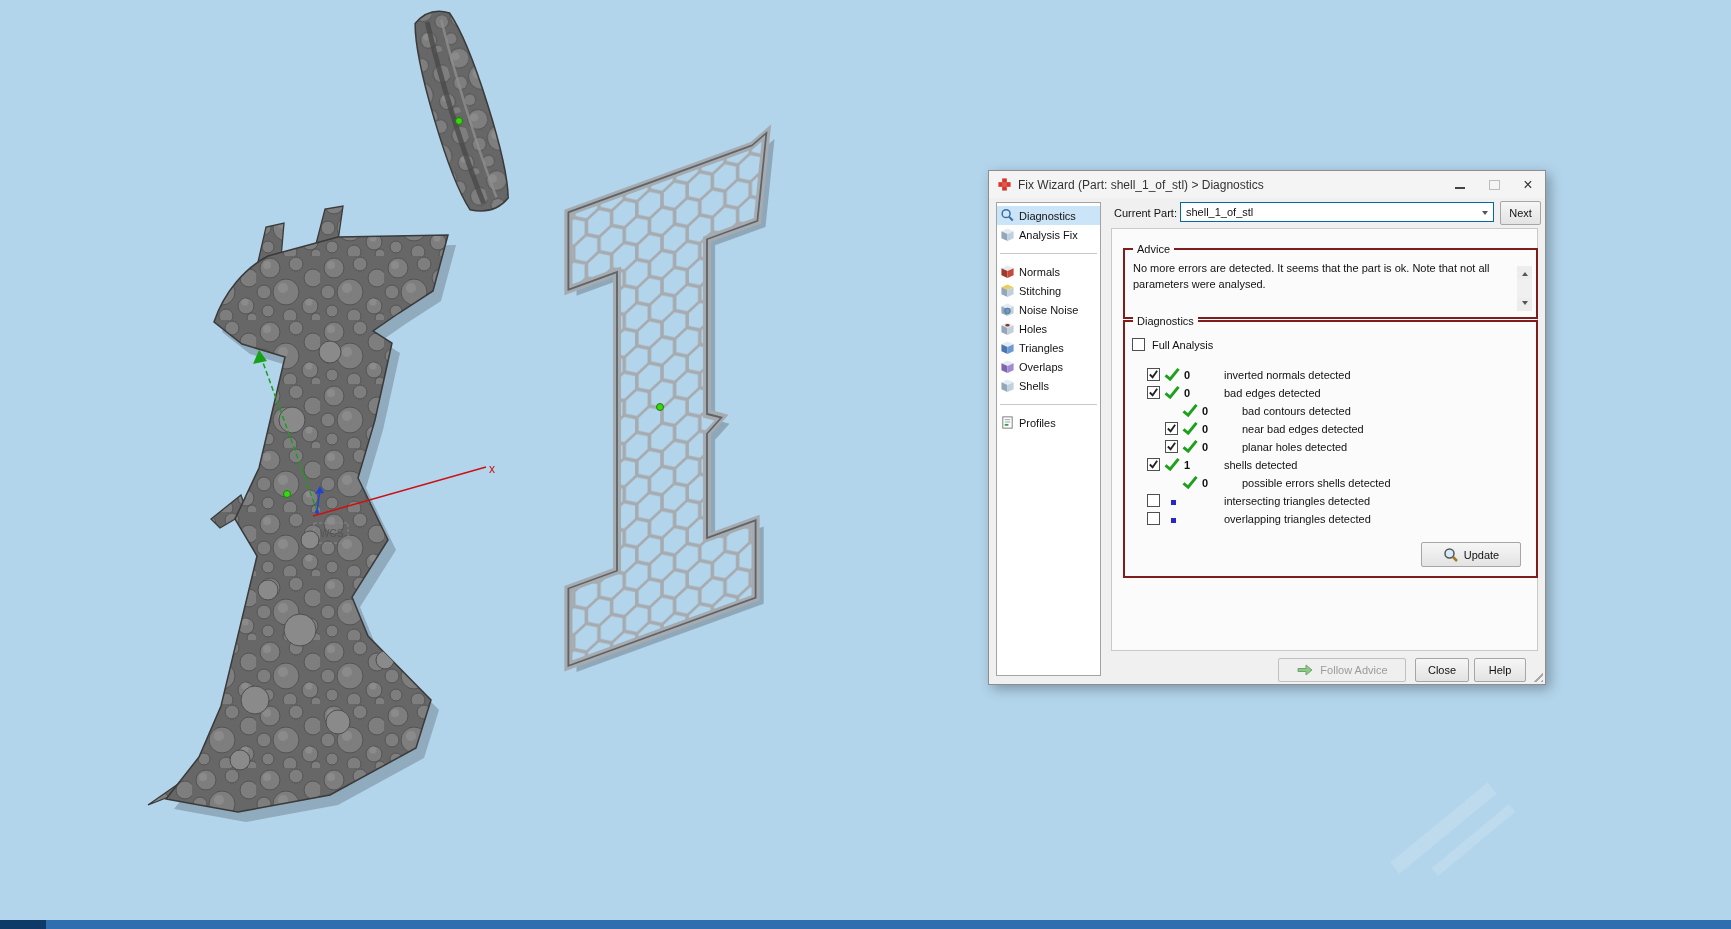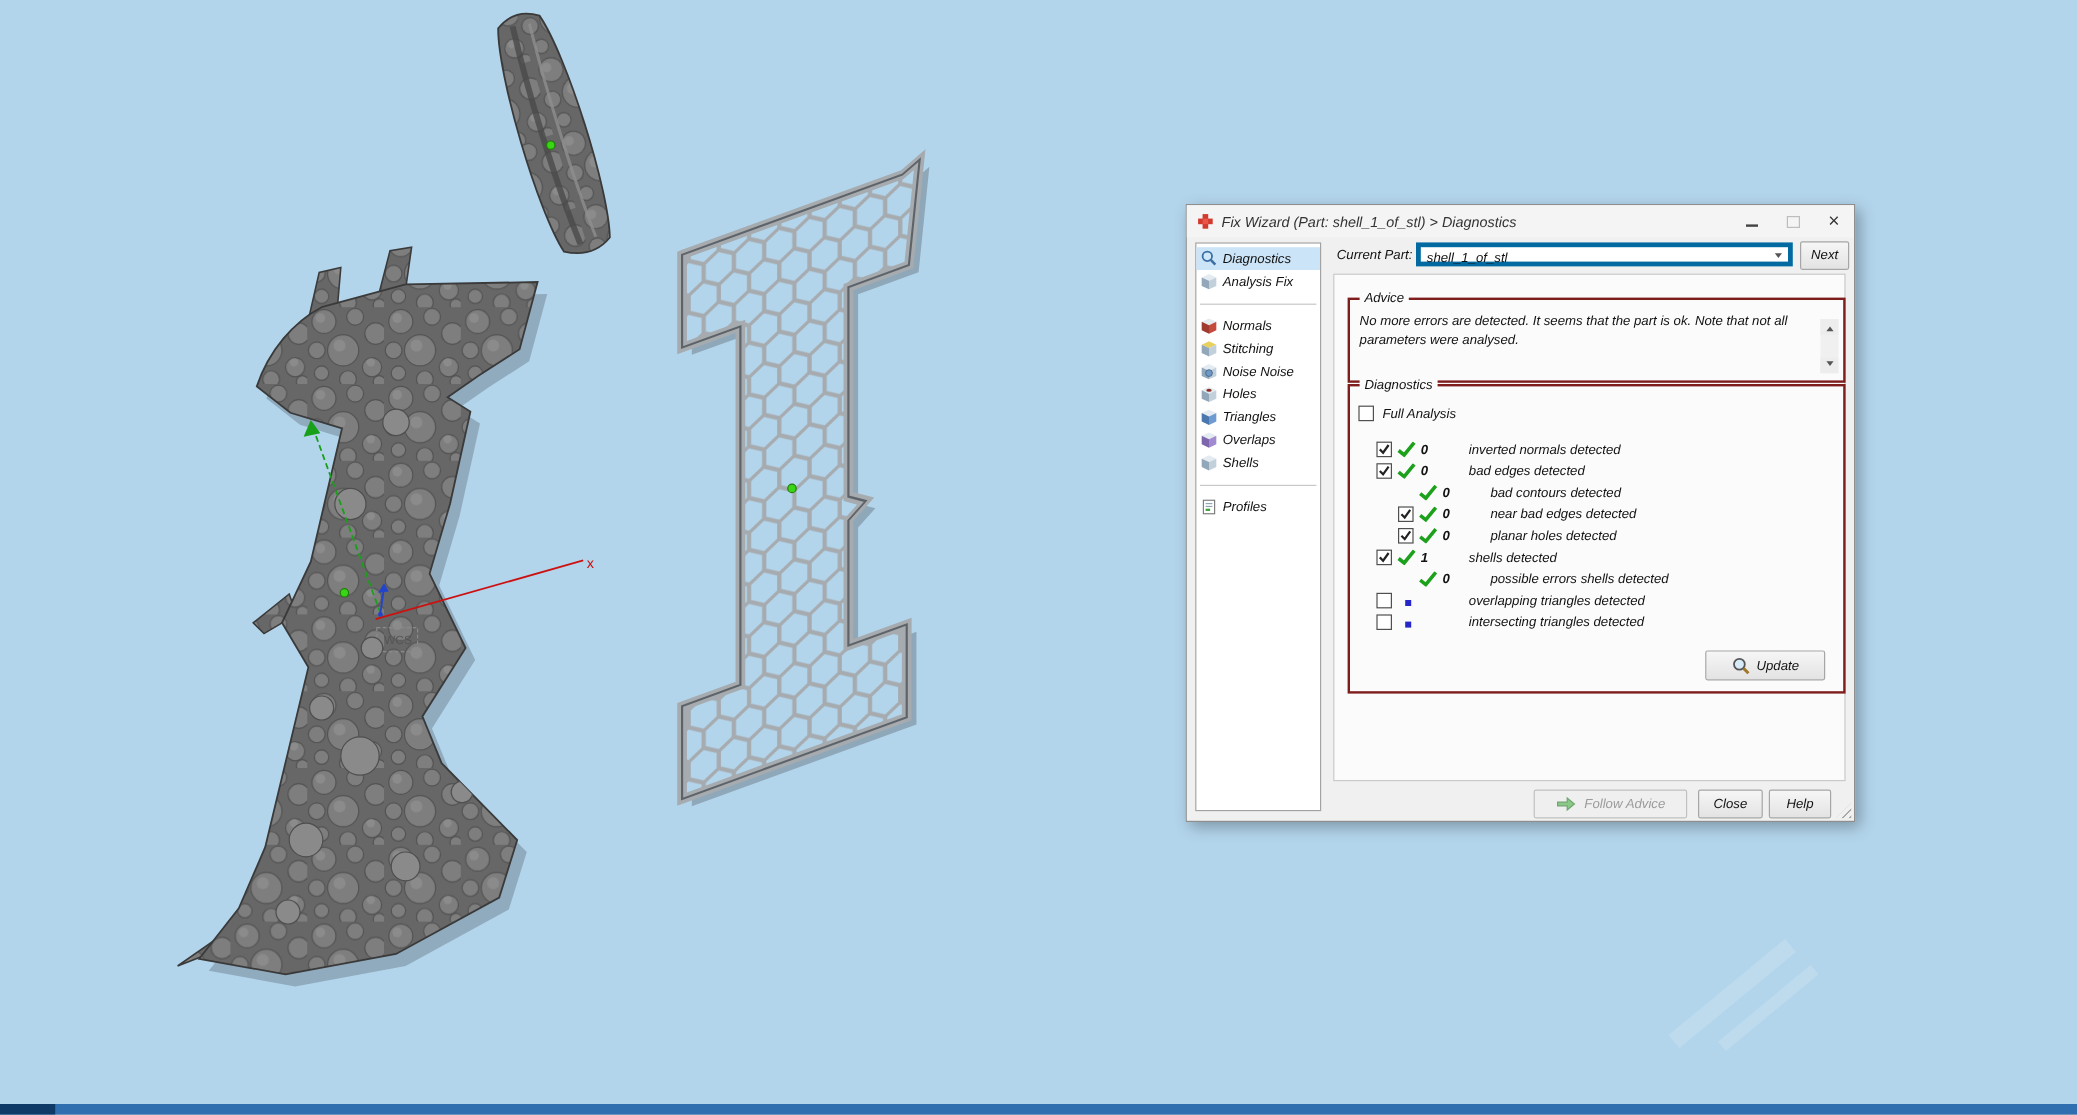--- a/index.html
+++ b/index.html
@@ -7,32 +7,32 @@
          background:#b3d5ec;font-family:"Liberation Sans","DejaVu Sans",sans-serif;}
   svg{display:block}
 
   
   .viewport{position:absolute;left:0;top:0;width:1731px;height:929px;}
   .taskbar{position:absolute;left:0;bottom:0;width:100%;height:9px;background:#2f6fb0;}
   .taskbar-start{position:absolute;left:0;bottom:0;width:46px;height:9px;background:#0d3a66;}
 
   
   .dialog{position:absolute;left:988px;top:170px;width:556px;height:513px;background:#f0f0f0;
-          border:1px solid #8e8e8e;box-shadow:4px 4px 12px rgba(0,0,0,.30);font-size:11px;color:#111;box-sizing:content-box;font-style:italic;}
+          border:1px solid #8e8e8e;box-shadow:4px 4px 12px rgba(0,0,0,.30);font-size:11px;color:#111;box-sizing:content-box;}
   .titlebar{position:absolute;left:0;top:0;right:0;height:27px;background:#f4f4f4;display:flex;align-items:center;}
   .app-ico{margin:0 6px 0 8px;width:15px;height:15px;flex:none}
   .app-ico svg{width:15px;height:15px}
   .title{font-size:12px;color:#333;white-space:nowrap}
   .caption-btns{position:absolute;right:0;top:0;height:27px;display:flex}
   .cap-btn{width:34px;height:27px;display:flex;align-items:center;justify-content:center;font-size:16px;color:#333}
   .min-glyph{width:10px;height:2px;background:#444;margin-top:7px}
   .max-glyph{width:9px;height:8px;border:1px solid #bdbdbd}
 
   .cp-label{position:absolute;left:125px;top:36px;}
-  .combo{position:absolute;left:191px;top:31px;width:314px;height:20px;background:#fff;border:4px solid #0369a1;box-sizing:border-box}
+  .combo{position:absolute;left:191px;top:31px;width:314px;height:20px;background:#fff;border:1px solid #0369a1;box-sizing:border-box}
   .combo-val{position:absolute;left:5px;top:3px}
   .combo-btn{position:absolute;right:0;top:0;width:17px;height:100%;display:flex;align-items:center;justify-content:center}
   .tri-down{width:0;height:0;border:3.5px solid transparent;border-top:4.5px solid #555;margin-top:4px}
   .tri-up{width:0;height:0;border:3.5px solid transparent;border-bottom:4.5px solid #555;margin-bottom:4px}
 
   .btn{position:absolute;background:linear-gradient(#f6f6f6,#e3e3e3);border:1px solid #a6a6a6;border-radius:2px;
        font-family:inherit;font-size:11px;color:#111;display:flex;align-items:center;justify-content:center;padding:0;cursor:default}
   .next{left:511px;top:30px;width:39px;height:22px}
 
   .sidebar{position:absolute;left:7px;top:31px;width:105px;height:474px;background:#fff;border:1px solid #a3a3a3;
@@ -455,27 +455,27 @@
                   <path d="M1 8l5 4L15 1"></path>
                 </svg>
               </span>
             <span class="cnt">0</span>
             <span class="dlbl">possible errors shells detected</span>
           </div>
 
           <div class="diag-row i0">
             <span class="wcb"></span>
             <span class="bdot"></span>
-            <span class="dlbl">overlapping triangles detected</span>
+            <span class="dlbl">intersecting triangles detected</span>
           </div>
 
           <div class="diag-row i0">
             <span class="wcb"></span>
             <span class="bdot"></span>
-            <span class="dlbl">intersecting triangles detected</span>
+            <span class="dlbl">overlapping triangles detected</span>
           </div>
 
         </div>
 
         <div class="btn update">
           <span class="upd-ico">
             <svg viewBox="0 0 16 16">
                 <circle cx="6.5" cy="6.5" r="4.5" fill="#d6eaf8" stroke="#555" stroke-width="1.5"></circle>
                 <line x1="10" y1="10" x2="14" y2="14" stroke="#a07828" stroke-width="2.5"></line>
               </svg>

